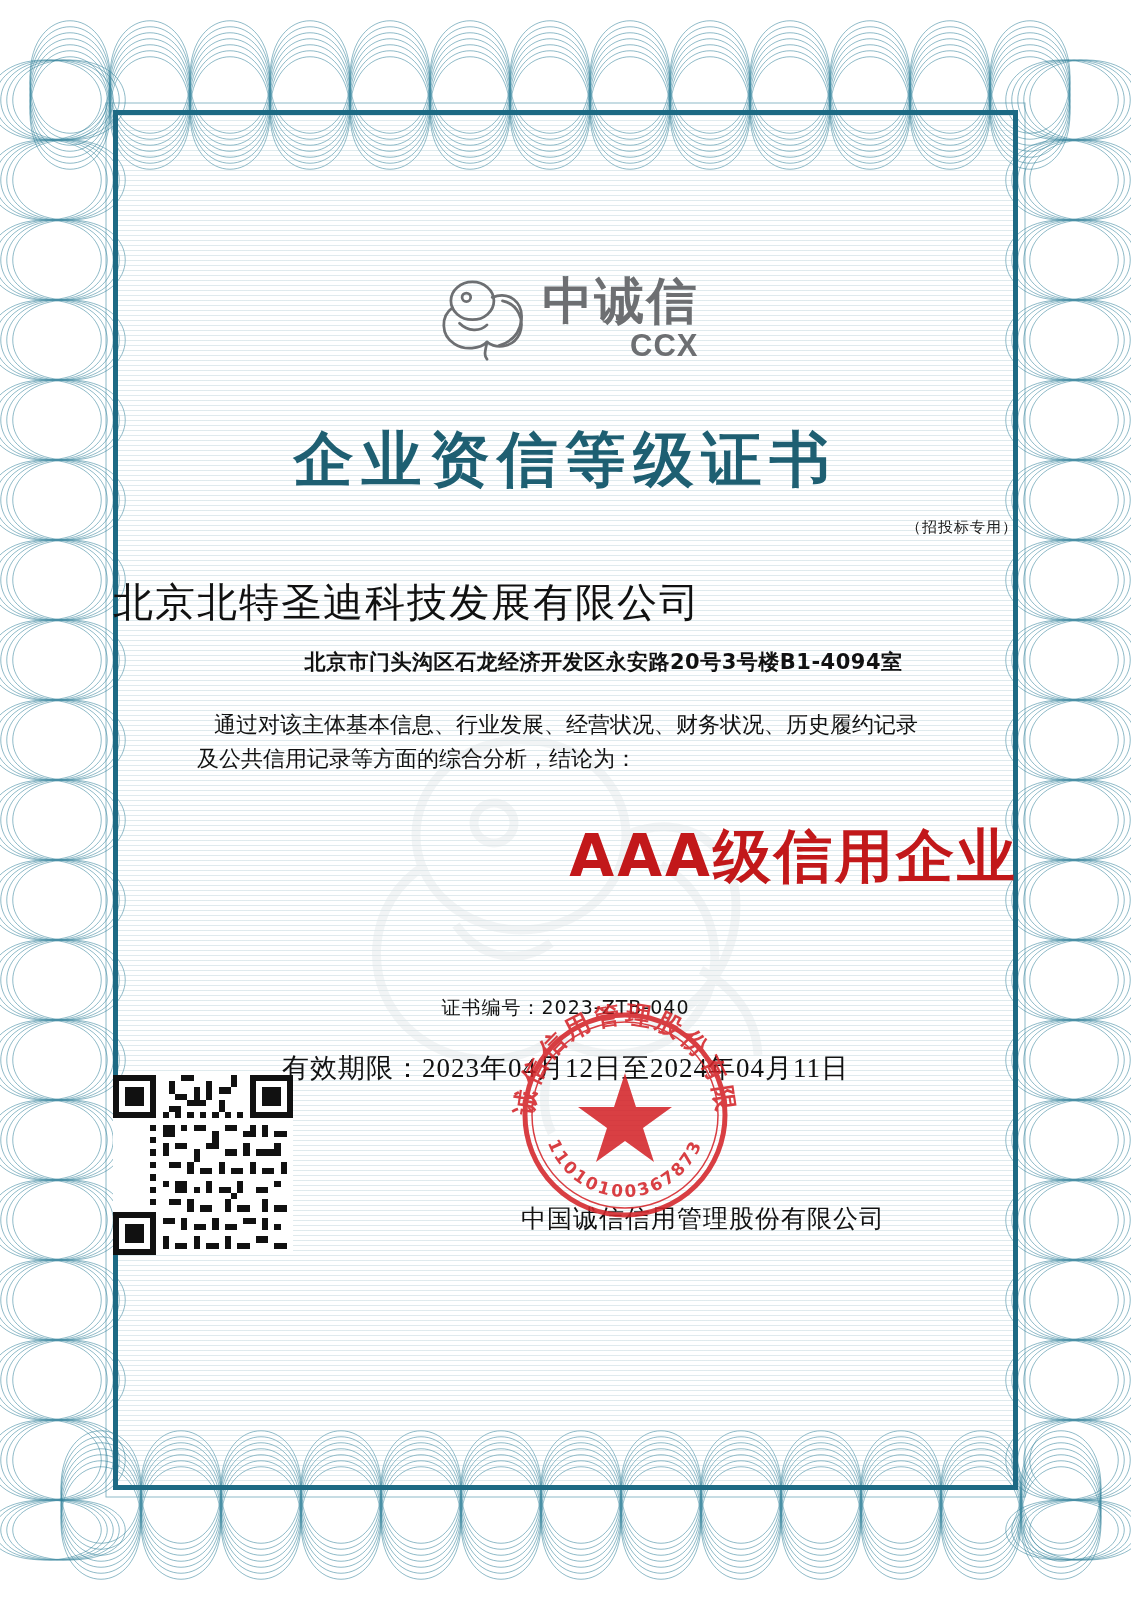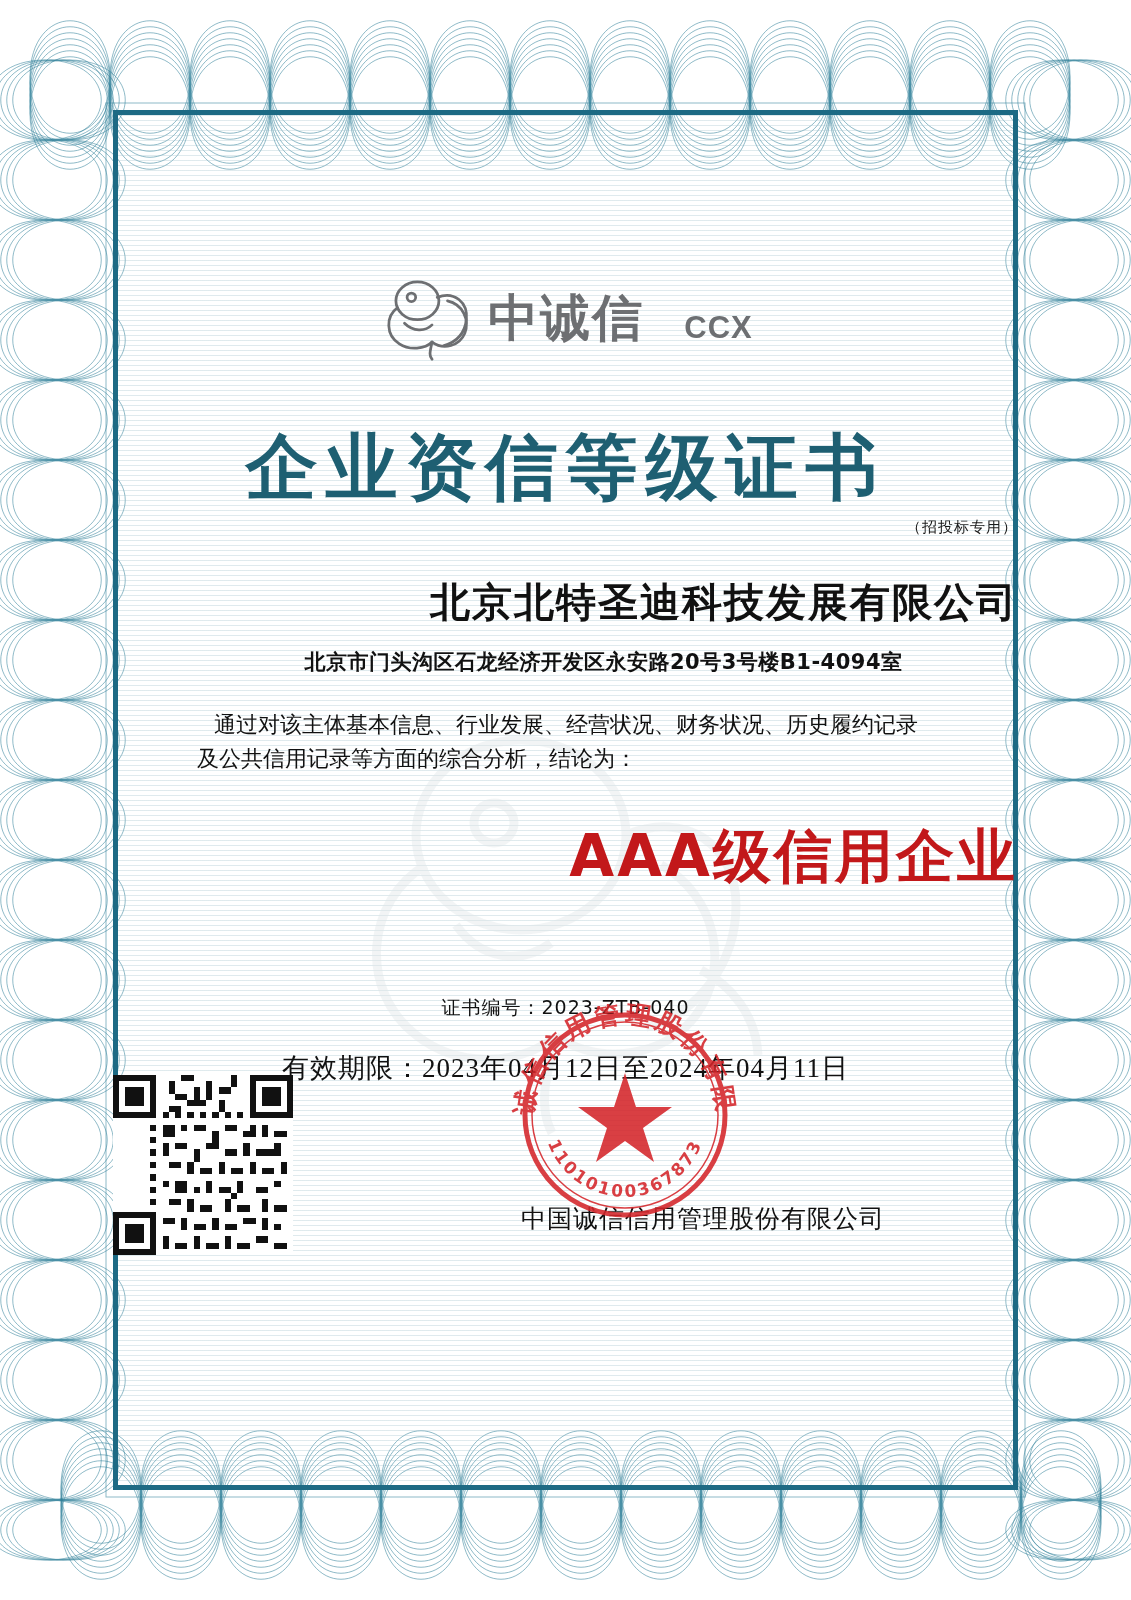--- a/index.html
+++ b/index.html
@@ -87,21 +87,21 @@
     left: 0;
     width: 100%;
     display: flex;
     justify-content: center;
     align-items: center;
   }
   .logo-mark { width: 96px; height: 86px; }
   .logo-text {
     margin-left: 14px;
     display: flex;
-    flex-direction: row;
+    flex-direction: column;
     align-items: flex-end;
     line-height: 1;
   }
   .logo-cn {
     font-family: "DejaVu Sans", sans-serif;
     font-size: 50px;
     font-weight: 700;
     color: #6d6f72;
     letter-spacing: 2px;
   }
@@ -115,45 +115,45 @@
     align-self: flex-end;
     margin-left: 40px;
   }
 
   .title {
     position: absolute;
     top: 310px;
     width: 100%;
     text-align: center;
     font-family: "DejaVu Serif", serif;
-    font-size: 72px;
+    font-size: 60px;
     font-weight: 700;
     letter-spacing: 8px;
     color: #1e5f72;
   }
 
   .subtitle {
     position: absolute;
     top: 408px;
     width: 100%;
     text-align: right;
     font-family: "DejaVu Sans", sans-serif;
     font-size: 15px;
     color: #1a1a1a;
     letter-spacing: 1px;
   }
 
   .company {
     position: absolute;
     top: 465px;
     width: 100%;
-    text-align: right;
+    text-align: left;
     font-family: "DejaVu Sans", sans-serif;
     font-size: 40px;
-    font-weight: 700;
+    font-weight: 400;
     color: #111111;
     letter-spacing: 2px;
   }
 
   .address {
     position: absolute;
     top: 538px;
     width: 100%;
     text-align: center;
     font-family: "DejaVu Sans", sans-serif;

